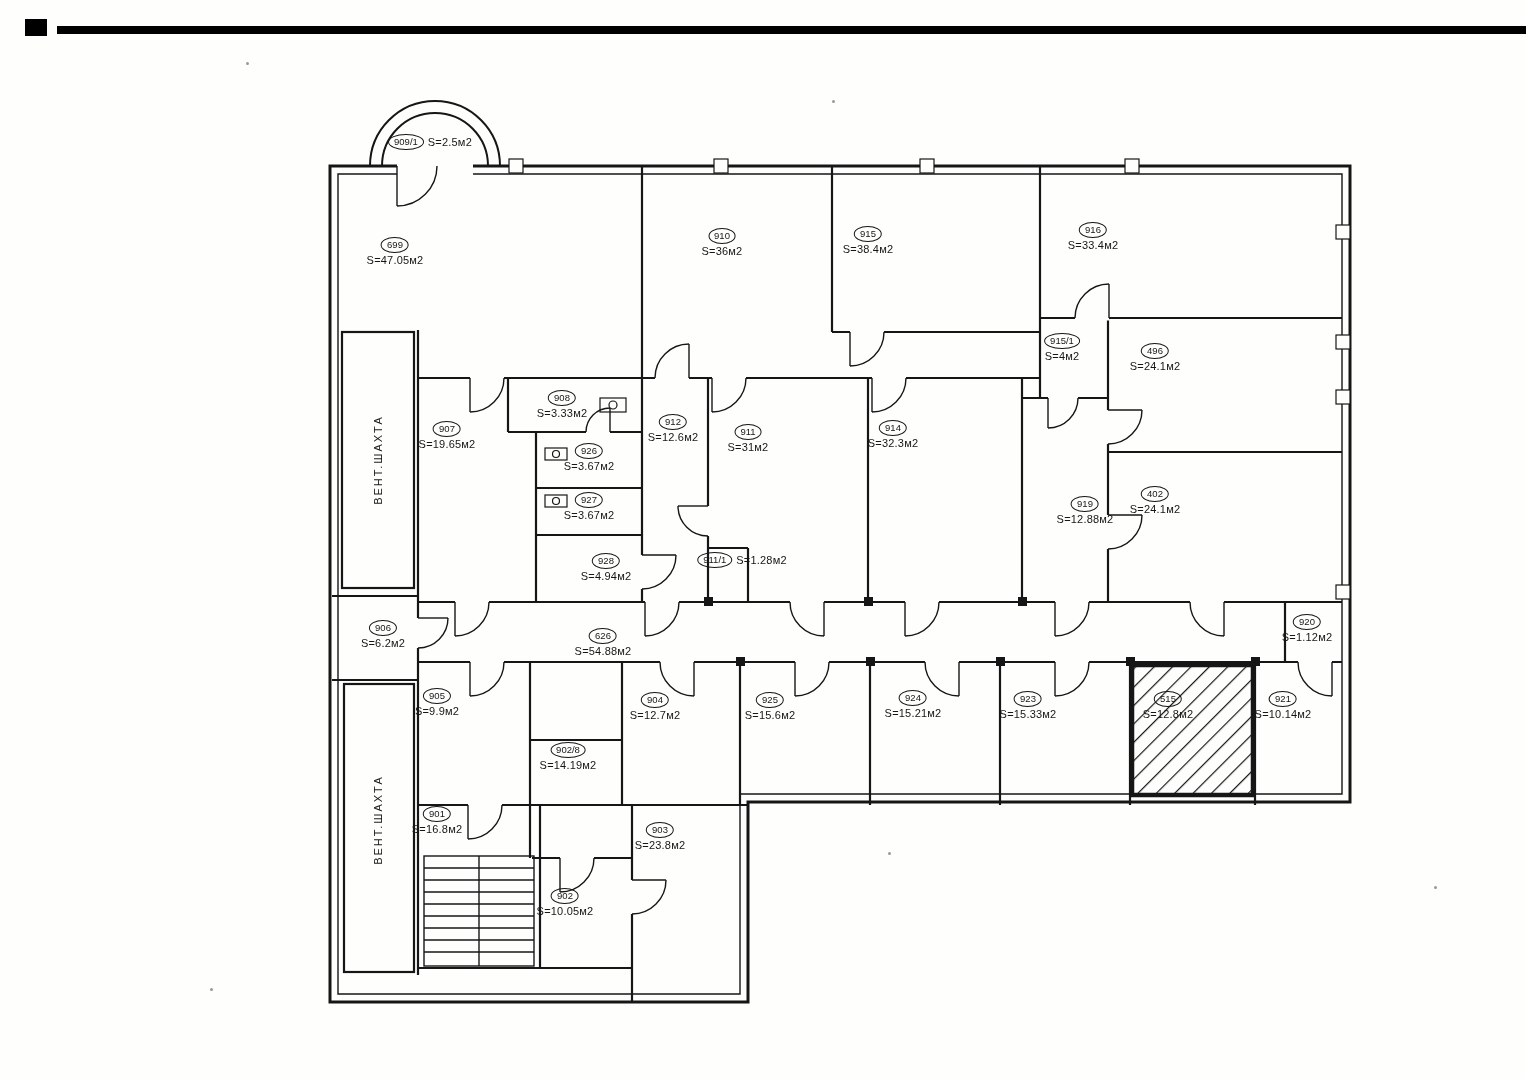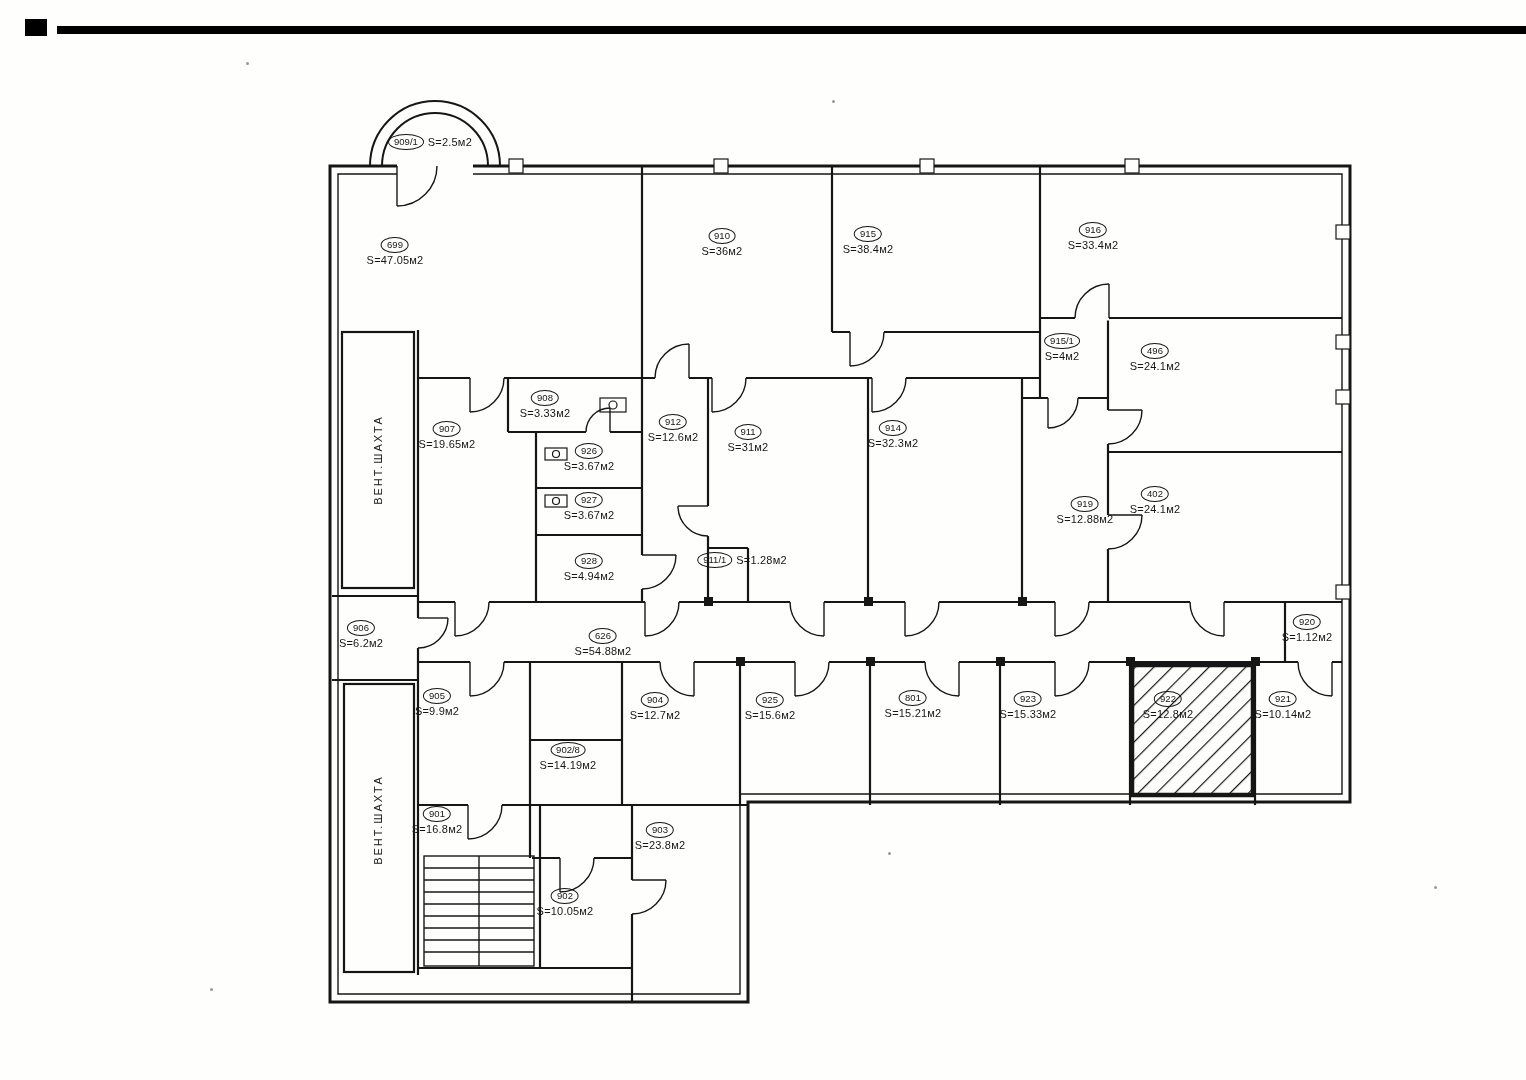--- a/index.html
+++ b/index.html
@@ -259,37 +259,37 @@
     <span class="area">S=4м2</span>
   </div>
   <div class="room-label" style="left:1155px;top:343px">
     <span class="num">496</span>
     <span class="area">S=24.1м2</span>
   </div>
   <div class="room-label" style="left:447px;top:421px">
     <span class="num">907</span>
     <span class="area">S=19.65м2</span>
   </div>
-  <div class="room-label" style="left:545px;top:390px">
+  <div class="room-label" style="left:562px;top:390px">
     <span class="num">908</span>
     <span class="area">S=3.33м2</span>
   </div>
   <div class="room-label" style="left:673px;top:414px">
     <span class="num">912</span>
     <span class="area">S=12.6м2</span>
   </div>
   <div class="room-label" style="left:589px;top:443px">
     <span class="num">926</span>
     <span class="area">S=3.67м2</span>
   </div>
   <div class="room-label" style="left:589px;top:492px">
     <span class="num">927</span>
     <span class="area">S=3.67м2</span>
   </div>
-  <div class="room-label" style="left:589px;top:553px">
+  <div class="room-label" style="left:606px;top:553px">
     <span class="num">928</span>
     <span class="area">S=4.94м2</span>
   </div>
   <div class="room-label" style="left:748px;top:424px">
     <span class="num">911</span>
     <span class="area">S=31м2</span>
   </div>
   <div class="room-label row" style="left:742px;top:552px">
     <span class="num">911/1</span>
     <span class="area">S=1.28м2</span>
@@ -299,21 +299,21 @@
     <span class="area">S=32.3м2</span>
   </div>
   <div class="room-label" style="left:1085px;top:496px">
     <span class="num">919</span>
     <span class="area">S=12.88м2</span>
   </div>
   <div class="room-label" style="left:1155px;top:486px">
     <span class="num">402</span>
     <span class="area">S=24.1м2</span>
   </div>
-  <div class="room-label" style="left:361px;top:620px">
+  <div class="room-label" style="left:383px;top:620px">
     <span class="num">906</span>
     <span class="area">S=6.2м2</span>
   </div>
   <div class="room-label" style="left:603px;top:628px">
     <span class="num">626</span>
     <span class="area">S=54.88м2</span>
   </div>
   <div class="room-label" style="left:1307px;top:614px">
     <span class="num">920</span>
     <span class="area">S=1.12м2</span>
@@ -324,29 +324,29 @@
   </div>
   <div class="room-label" style="left:655px;top:692px">
     <span class="num">904</span>
     <span class="area">S=12.7м2</span>
   </div>
   <div class="room-label" style="left:770px;top:692px">
     <span class="num">925</span>
     <span class="area">S=15.6м2</span>
   </div>
   <div class="room-label" style="left:913px;top:690px">
-    <span class="num">801</span>
+    <span class="num">924</span>
     <span class="area">S=15.21м2</span>
   </div>
   <div class="room-label" style="left:1028px;top:691px">
     <span class="num">923</span>
     <span class="area">S=15.33м2</span>
   </div>
   <div class="room-label" style="left:1168px;top:691px">
-    <span class="num">922</span>
+    <span class="num">515</span>
     <span class="area">S=12.8м2</span>
   </div>
   <div class="room-label" style="left:1283px;top:691px">
     <span class="num">921</span>
     <span class="area">S=10.14м2</span>
   </div>
   <div class="room-label" style="left:568px;top:742px">
     <span class="num">902/8</span>
     <span class="area">S=14.19м2</span>
   </div>

